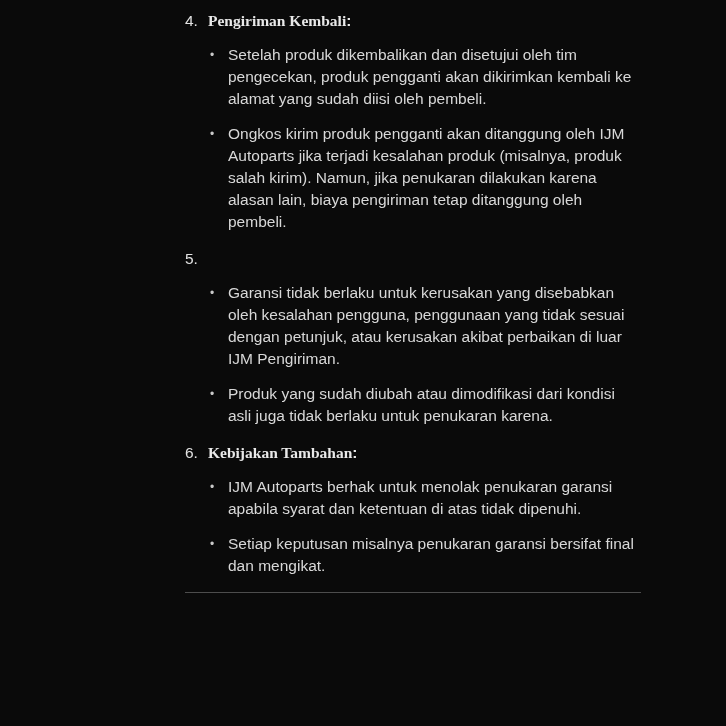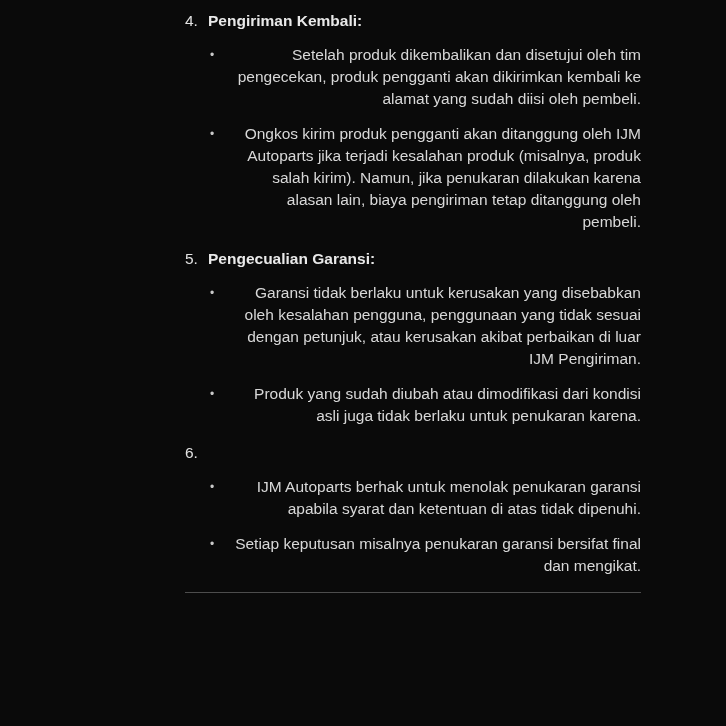--- a/index.html
+++ b/index.html
@@ -31,36 +31,36 @@
     align-items: baseline;
     margin: 0 0 12px 0;
     color: #e9e9e9;
   }
   .section + .section .section-heading { margin-top: 15px; }
   .section-number {
     flex: 0 0 23px;
     font-weight: 400;
     color: #e2e2e2;
   }
-  .section-title { font-weight: 700; }
+  .section-title { font-weight: 700; font-family: Liberation Serif, serif; }
   .section-title-suffix { font-weight: 700; }
   .bullet {
     display: flex;
     align-items: baseline;
     padding-left: 25px;
     margin: 0 0 13px 0;
   }
   .bullet-marker {
     flex: 0 0 18px;
     font-size: 12px;
     color: #c9c9c9;
     position: relative;
     top: -1px;
   }
-  .bullet-text { flex: 1; text-align: right; }
+  .bullet-text { flex: 1; }
   .divider {
     height: 1px;
     background: #4d4d4d;
     margin-top: 15px;
     width: 456px;
     border: none;
   }
 </style>
 </head>
 <body>
@@ -79,35 +79,35 @@
       </div>
       <div class="bullet">
         <span class="bullet-marker">•</span>
         <span class="bullet-text">Ongkos kirim produk pengganti akan ditanggung oleh IJM Autoparts jika terjadi kesalahan produk (misalnya, produk salah kirim). Namun, jika penukaran dilakukan karena alasan lain, biaya pengiriman tetap ditanggung oleh pembeli.</span>
       </div>
     </div>
 
     <div class="section">
       <div class="section-heading">
         <span class="section-number">5.</span>
-        <span><span class="section-title">Pengecualian Garansi</span><span class="section-title-suffix">:</span></span>
       </div>
       <div class="bullet">
         <span class="bullet-marker">•</span>
         <span class="bullet-text">Garansi tidak berlaku untuk kerusakan yang disebabkan oleh kesalahan pengguna, penggunaan yang tidak sesuai dengan petunjuk, atau kerusakan akibat perbaikan di luar IJM Pengiriman.</span>
       </div>
       <div class="bullet">
         <span class="bullet-marker">•</span>
         <span class="bullet-text">Produk yang sudah diubah atau dimodifikasi dari kondisi asli juga tidak berlaku untuk penukaran karena.</span>
       </div>
     </div>
 
     <div class="section">
       <div class="section-heading">
         <span class="section-number">6.</span>
+        <span><span class="section-title">Kebijakan Tambahan</span><span class="section-title-suffix">:</span></span>
       </div>
       <div class="bullet">
         <span class="bullet-marker">•</span>
         <span class="bullet-text">IJM Autoparts berhak untuk menolak penukaran garansi apabila syarat dan ketentuan di atas tidak dipenuhi.</span>
       </div>
       <div class="bullet">
         <span class="bullet-marker">•</span>
         <span class="bullet-text">Setiap keputusan misalnya penukaran garansi bersifat final dan mengikat.</span>
       </div>
     </div>

